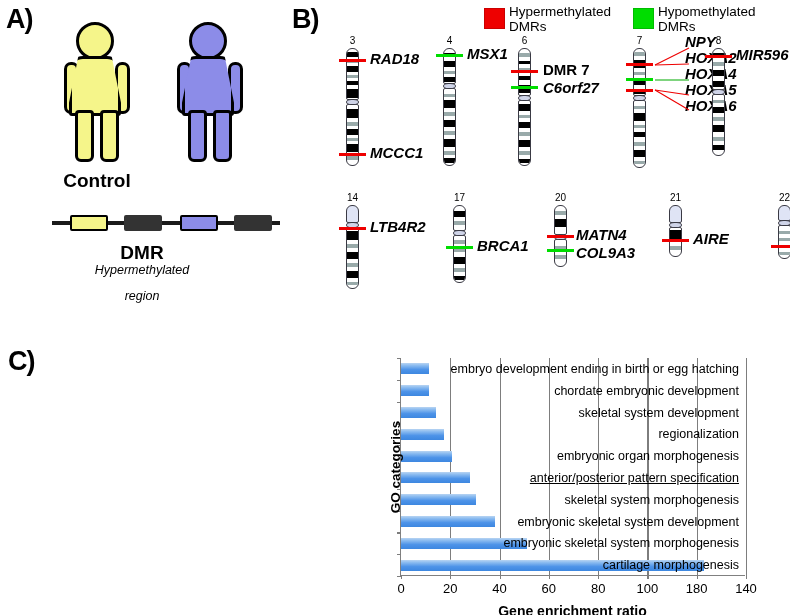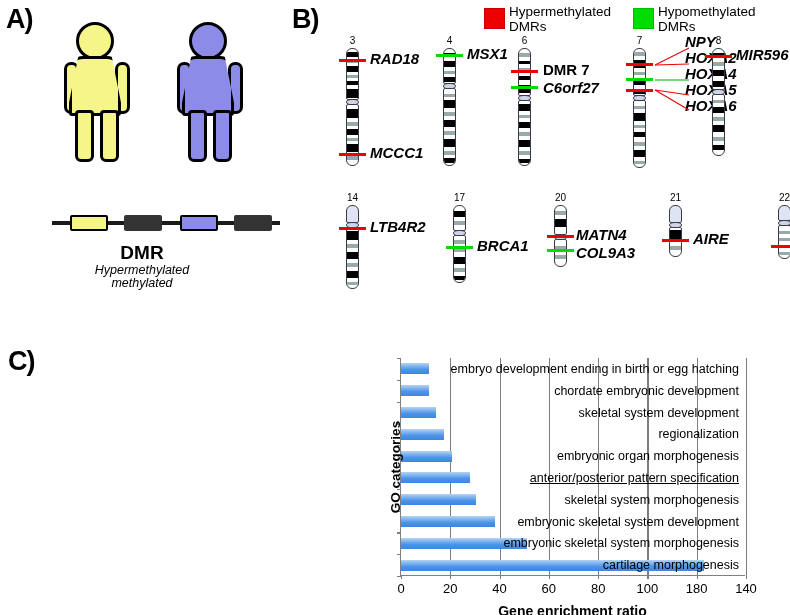--- a/index.html
+++ b/index.html
@@ -145,36 +145,37 @@
 
   <div class="person" style="left:177px;top:22px;">
     <div class="p-head" style="background:#8c8ce8;"></div>
     <div class="p-armL" style="background:#8c8ce8;"></div>
     <div class="p-armR" style="background:#8c8ce8;"></div>
     <div class="p-body" style="background:#8c8ce8;"></div>
     <div class="p-legL" style="background:#8c8ce8;"></div>
     <div class="p-legR" style="background:#8c8ce8;"></div>
   </div>
 
+  <div class="person-label" style="left:37px;top:170px;">Control</div>
 
   <div class="dmr-track" style="left:52px;top:212px;">
     <div class="dmr-line"></div>
     <div class="dmr-box col" style="background:#f5f58a;"></div>
     <div class="dmr-box dark"></div>
   </div>
 
   <div class="dmr-track" style="left:162px;top:212px;">
     <div class="dmr-line"></div>
     <div class="dmr-box col" style="background:#8c8ce8;"></div>
     <div class="dmr-box dark"></div>
   </div>
 
   <div class="dmr-title" style="left:22px;top:242px;">DMR</div>
   <div class="dmr-sub" style="left:22px;top:264px;">Hypermethylated</div>
-  <div class="dmr-sub" style="left:22px;top:277px;">methylated</div>
+  <div class="dmr-sub" style="left:22px;top:290px;">region</div>
 </div>
 
 <div id="panelB">
   <div class="panel-letter">B)</div>
 
   <div class="legend-sq" style="left:196px;top:8px;background:#ee0000;"></div>
   <div class="legend-item" style="left:221px;top:5px;">
     <div>Hypermethylated</div>
     <div>DMRs</div>
   </div>

